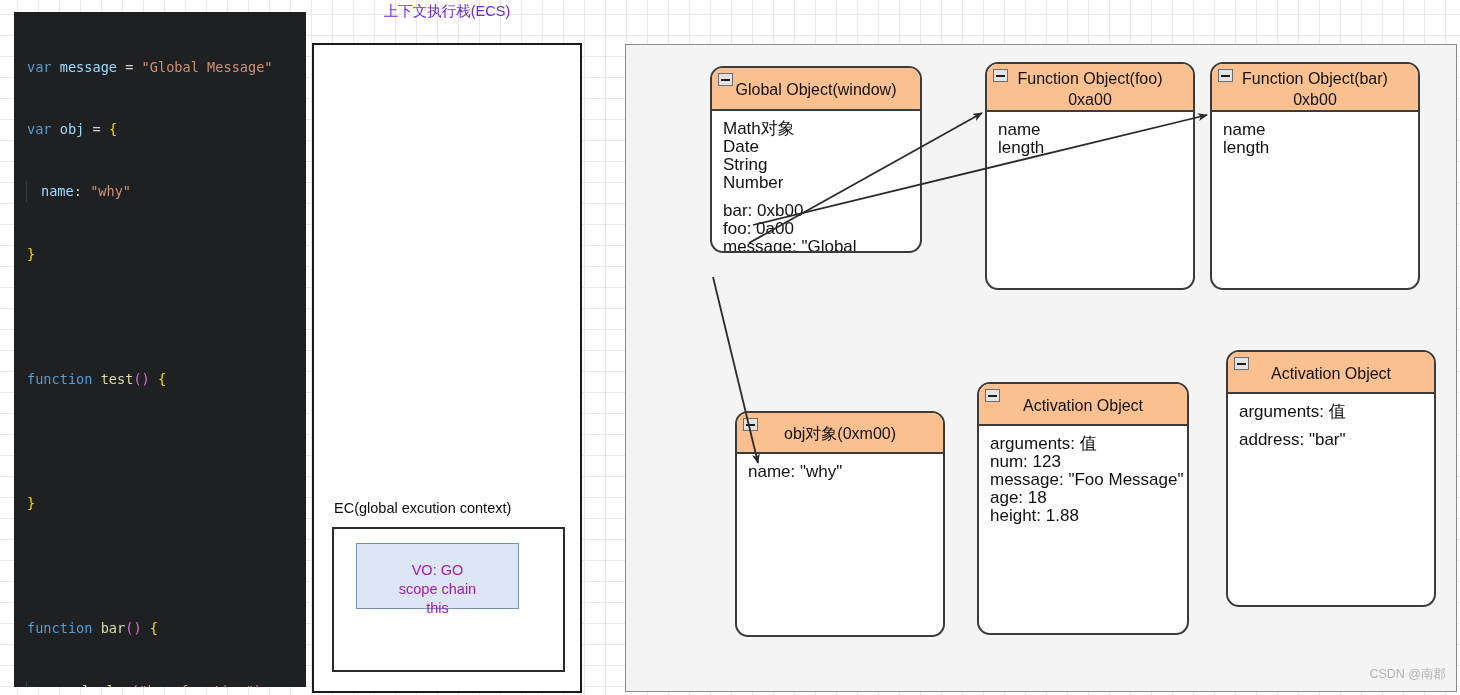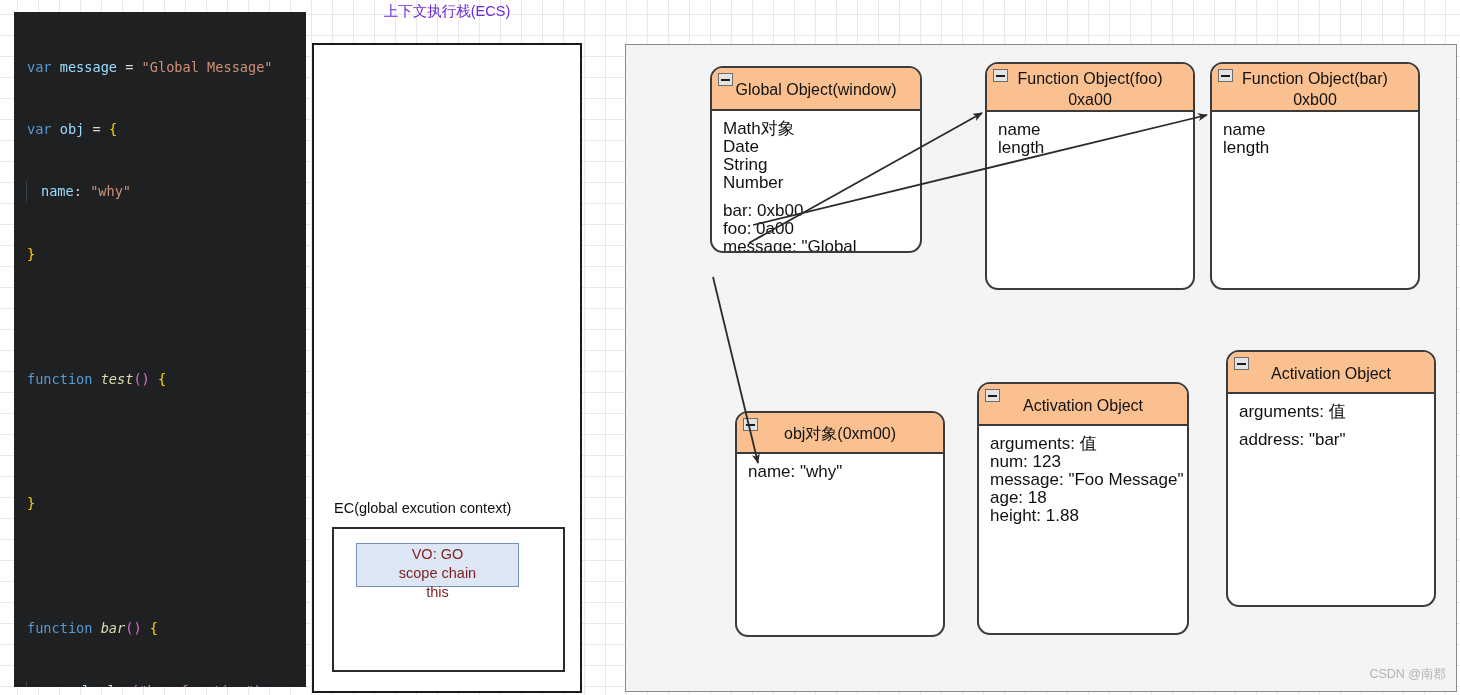--- a/index.html
+++ b/index.html
@@ -31,21 +31,21 @@
     padding:3px 0 0 0;box-sizing:border-box;
   }
   #code-editor .ln{padding-left:13px;height:20.8px;}
   #code-editor .ind{
     display:inline-block;width:14px;
     border-left:1px solid #3c3f41;margin-left:-1px;height:20.8px;
     vertical-align:top;
   }
   .kw   {color:#569cd6;margin-top:36px;}   
   .id   {color:#9cdcfe;}   
-  .fn   {color:#dcdcaa;font-style:italic;}   
+  .fn   {color:#dcdcaa;}   
   .str  {color:#ce9178;}   
   .br   {color:#ffd602;}   
   .pa   {color:#da70d6;}   
   .op   {color:#d4d4d4;}   
 
   
   #ecs-title{
     position:absolute;left:312px;top:2px;width:270px;
     text-align:center;font-size:14.5px;color:#6d28d9;
   }
@@ -54,24 +54,24 @@
     background:#ffffff;border:2px solid #1a1a1a;box-sizing:border-box;
   }
   #ec-label{
     position:absolute;left:20px;top:455px;font-size:14.5px;color:#0d0d0d;
   }
   #ec-box{
     position:absolute;left:18px;top:482px;width:233px;height:145px;
     background:#ffffff;border:2px solid #2b2b2b;box-sizing:border-box;
   }
   #vo-box{
-    position:absolute;left:22px;top:14px;width:163px;height:44px;
+    position:absolute;left:22px;top:14px;width:163px;height:66px;
     background:#dce6f5;border:1px solid #7591bb;box-sizing:border-box;
-    text-align:center;font-size:14.5px;color:#7f1d1d;
-    line-height:19px;padding-top:1px;
+    text-align:center;font-size:14.5px;color:#a21caf;
+    line-height:19px;padding-top:17px;
   }
 
   
   #heap-panel{
     position:absolute;left:625px;top:44px;width:832px;height:648px;
     background:#f4f4f4;border:1px solid #8a8a8a;box-sizing:border-box;
   }
 
   .obj-box{
     position:absolute;box-sizing:border-box;

